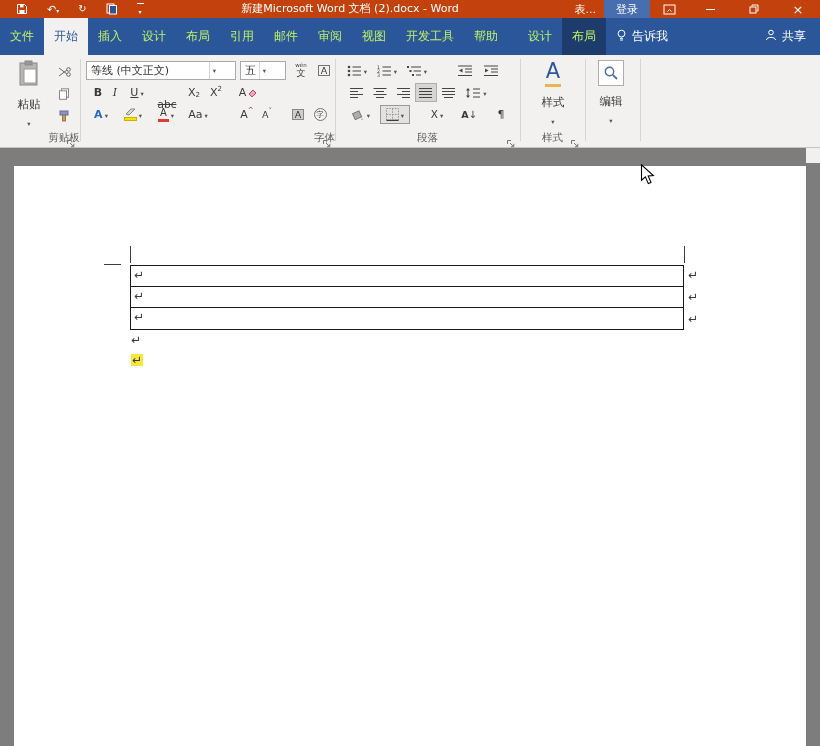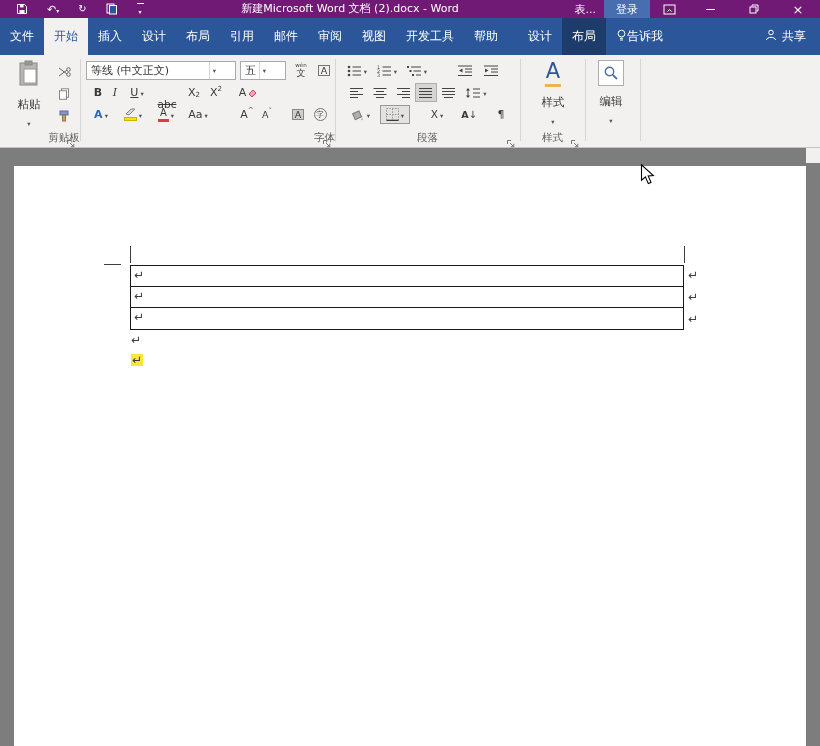--- a/index.html
+++ b/index.html
@@ -3,41 +3,41 @@
 <meta charset="utf-8">
 <style>
   * { box-sizing: border-box; margin: 0; padding: 0; }
   html,body { background:#ffffff; }
   #app {
     position: relative; width: 820px; height: 746px; overflow: hidden;
     font-family: "DejaVu Sans", "Liberation Sans", sans-serif;
     user-select: none; background:#f3f1f0;
   }
   
-  #titlebar { position:absolute; left:0; top:0; right:0; height:18px; background:#701a75; color:#fff; z-index:10; }
+  #titlebar { position:absolute; left:0; top:0; right:0; height:18px; background:#c2410c; color:#fff; z-index:10; }
   .qat { position:absolute; left:16px; top:0; height:18px; display:flex; align-items:center; gap:19px; }
   .qat .qi { display:flex; align-items:center; color:#fff; font-size:11px; line-height:1; }
   .glyph-undo::after { content:"↶"; font-size:11px; }
   .glyph-redo::after { content:"↻"; font-size:10px; }
   .tiny-caret::after { content:"▾"; font-size:6px; }
   #title { position:absolute; left:170px; width:360px; top:0; line-height:18px; font-size:11px; text-align:center; white-space:nowrap; color:#fff; }
   #tb-right { position:absolute; right:0; top:0; height:18px; display:flex; align-items:stretch; }
   .ctx-head { display:flex; align-items:center; padding:0 8px; font-size:11px; color:#fff; }
   .signin { display:flex; align-items:center; padding:0 12px; font-size:11px; background:#486eb0; color:#fff; }
   .wbtn { width:44px; display:flex; align-items:center; justify-content:center; color:#fff; font-size:12px; }
   .opts { width:38px; }
   .minline { width:9px; height:1px; background:#fff; }
   .closex::after { content:"×"; font-size:13px; line-height:1; }
   
   #tabrow { position:absolute; left:0; top:18px; right:0; height:37px; background:#2b579a; display:flex; align-items:stretch; z-index:9; }
-  .tab { padding:0 10px; font-size:12px; line-height:36px; color:#ffffff; white-space:nowrap; cursor:pointer; }
+  .tab { padding:0 10px; font-size:12px; line-height:36px; color:#bef264; white-space:nowrap; cursor:pointer; }
   .tab.active { background:#f3f1f0; color:#2b579a; }
   .tab.ctx-dark { background:#1e3c6b; }
   .ctx-gap { width:10px; }
-  .tellme { display:flex; align-items:center; padding:0 10px; font-size:12px; color:#fff; cursor:pointer; }
+  .tellme { display:flex; align-items:center; gap:5px; padding:0 10px; font-size:12px; color:#fff; cursor:pointer; }
   .share { margin-left:auto; margin-right:4px; display:flex; align-items:center; gap:5px; padding:0 10px; font-size:12px; color:#fff; cursor:pointer; }
   
   #ribbon { position:absolute; left:0; top:55px; right:0; height:93px; background:#f3f1f0; border-bottom:1px solid #c6c4c2; z-index:8; }
   .vsep { position:absolute; top:4px; height:82px; width:1px; background:#d8d6d4; }
   .rb { position:absolute; height:19px; display:flex; align-items:center; justify-content:center; color:#3b3a39; font-size:11px; border:1px solid transparent; cursor:pointer; line-height:1; }
   .r1 { top:6px; } .r2 { top:28px; } .r3 { top:50px; }
   .rb .caret::after, .caret::after { content:"▾"; font-size:6.5px; color:#555; }
   .rb .caret { margin-left:2px; }
   .rb.active-btn { background:#d7d5d3; border-color:#b0aeac; }
   .rb.pressed { background:#e4e2e0; border-color:#9a9896; }

